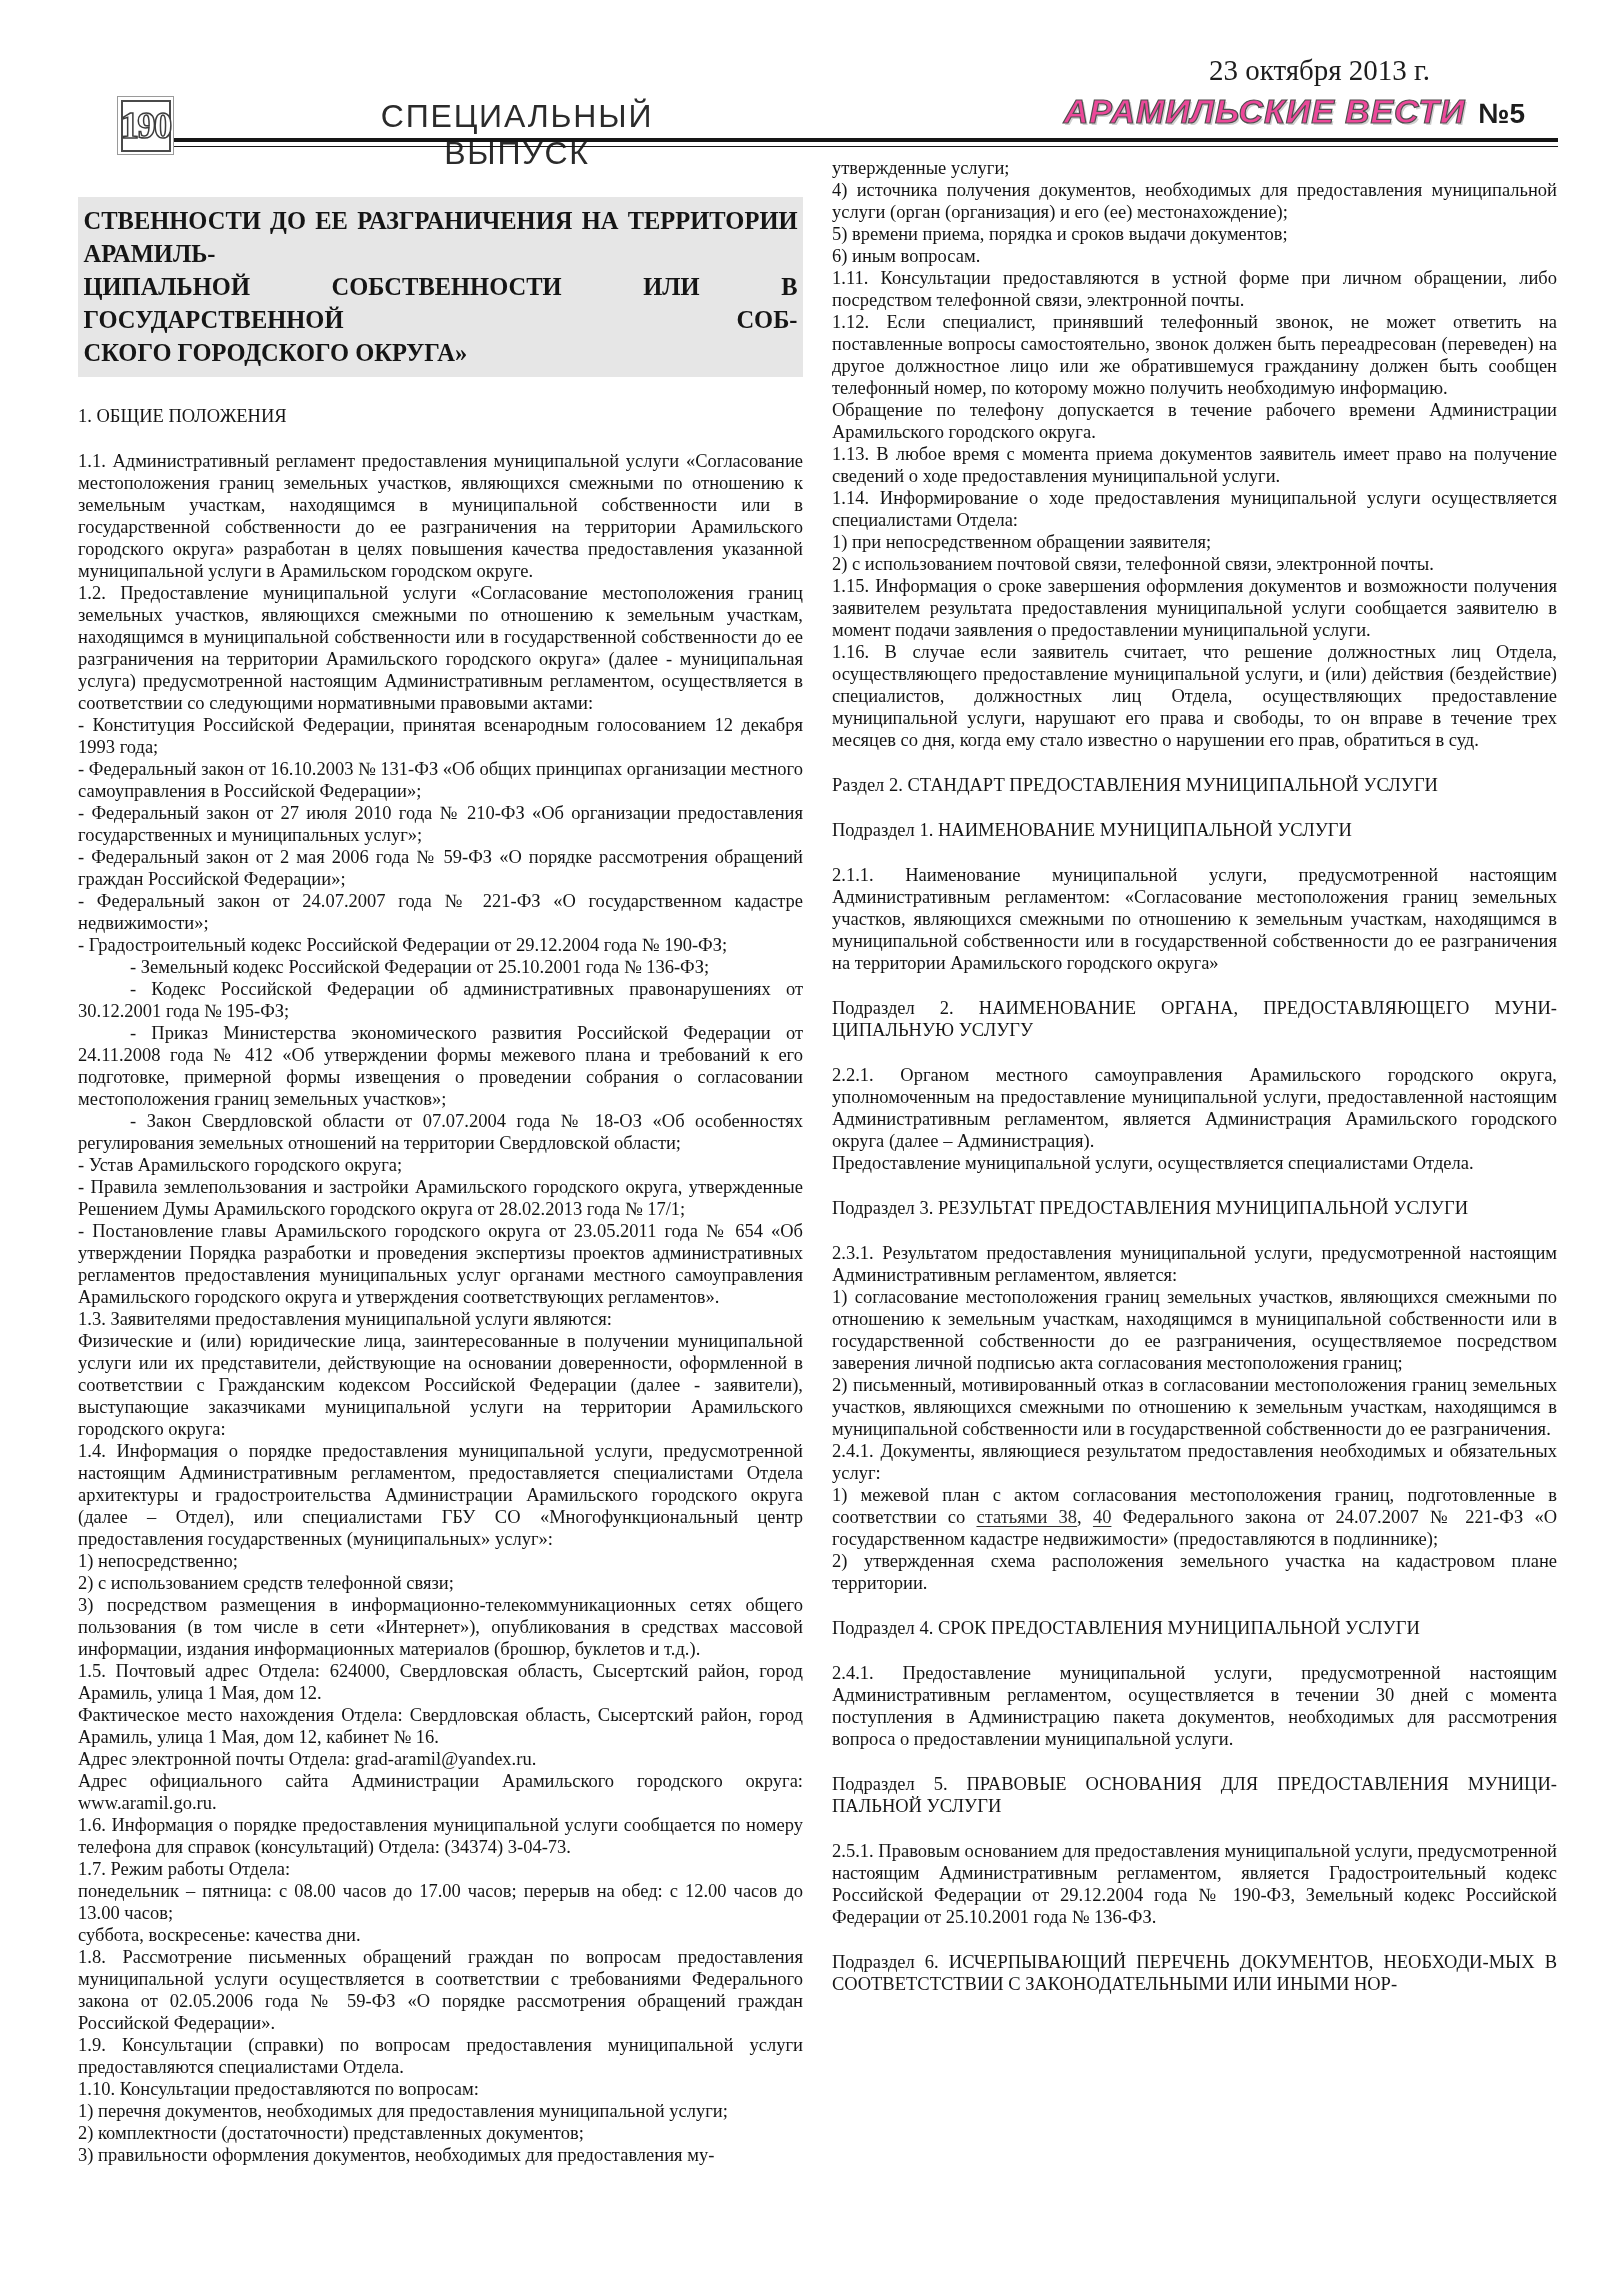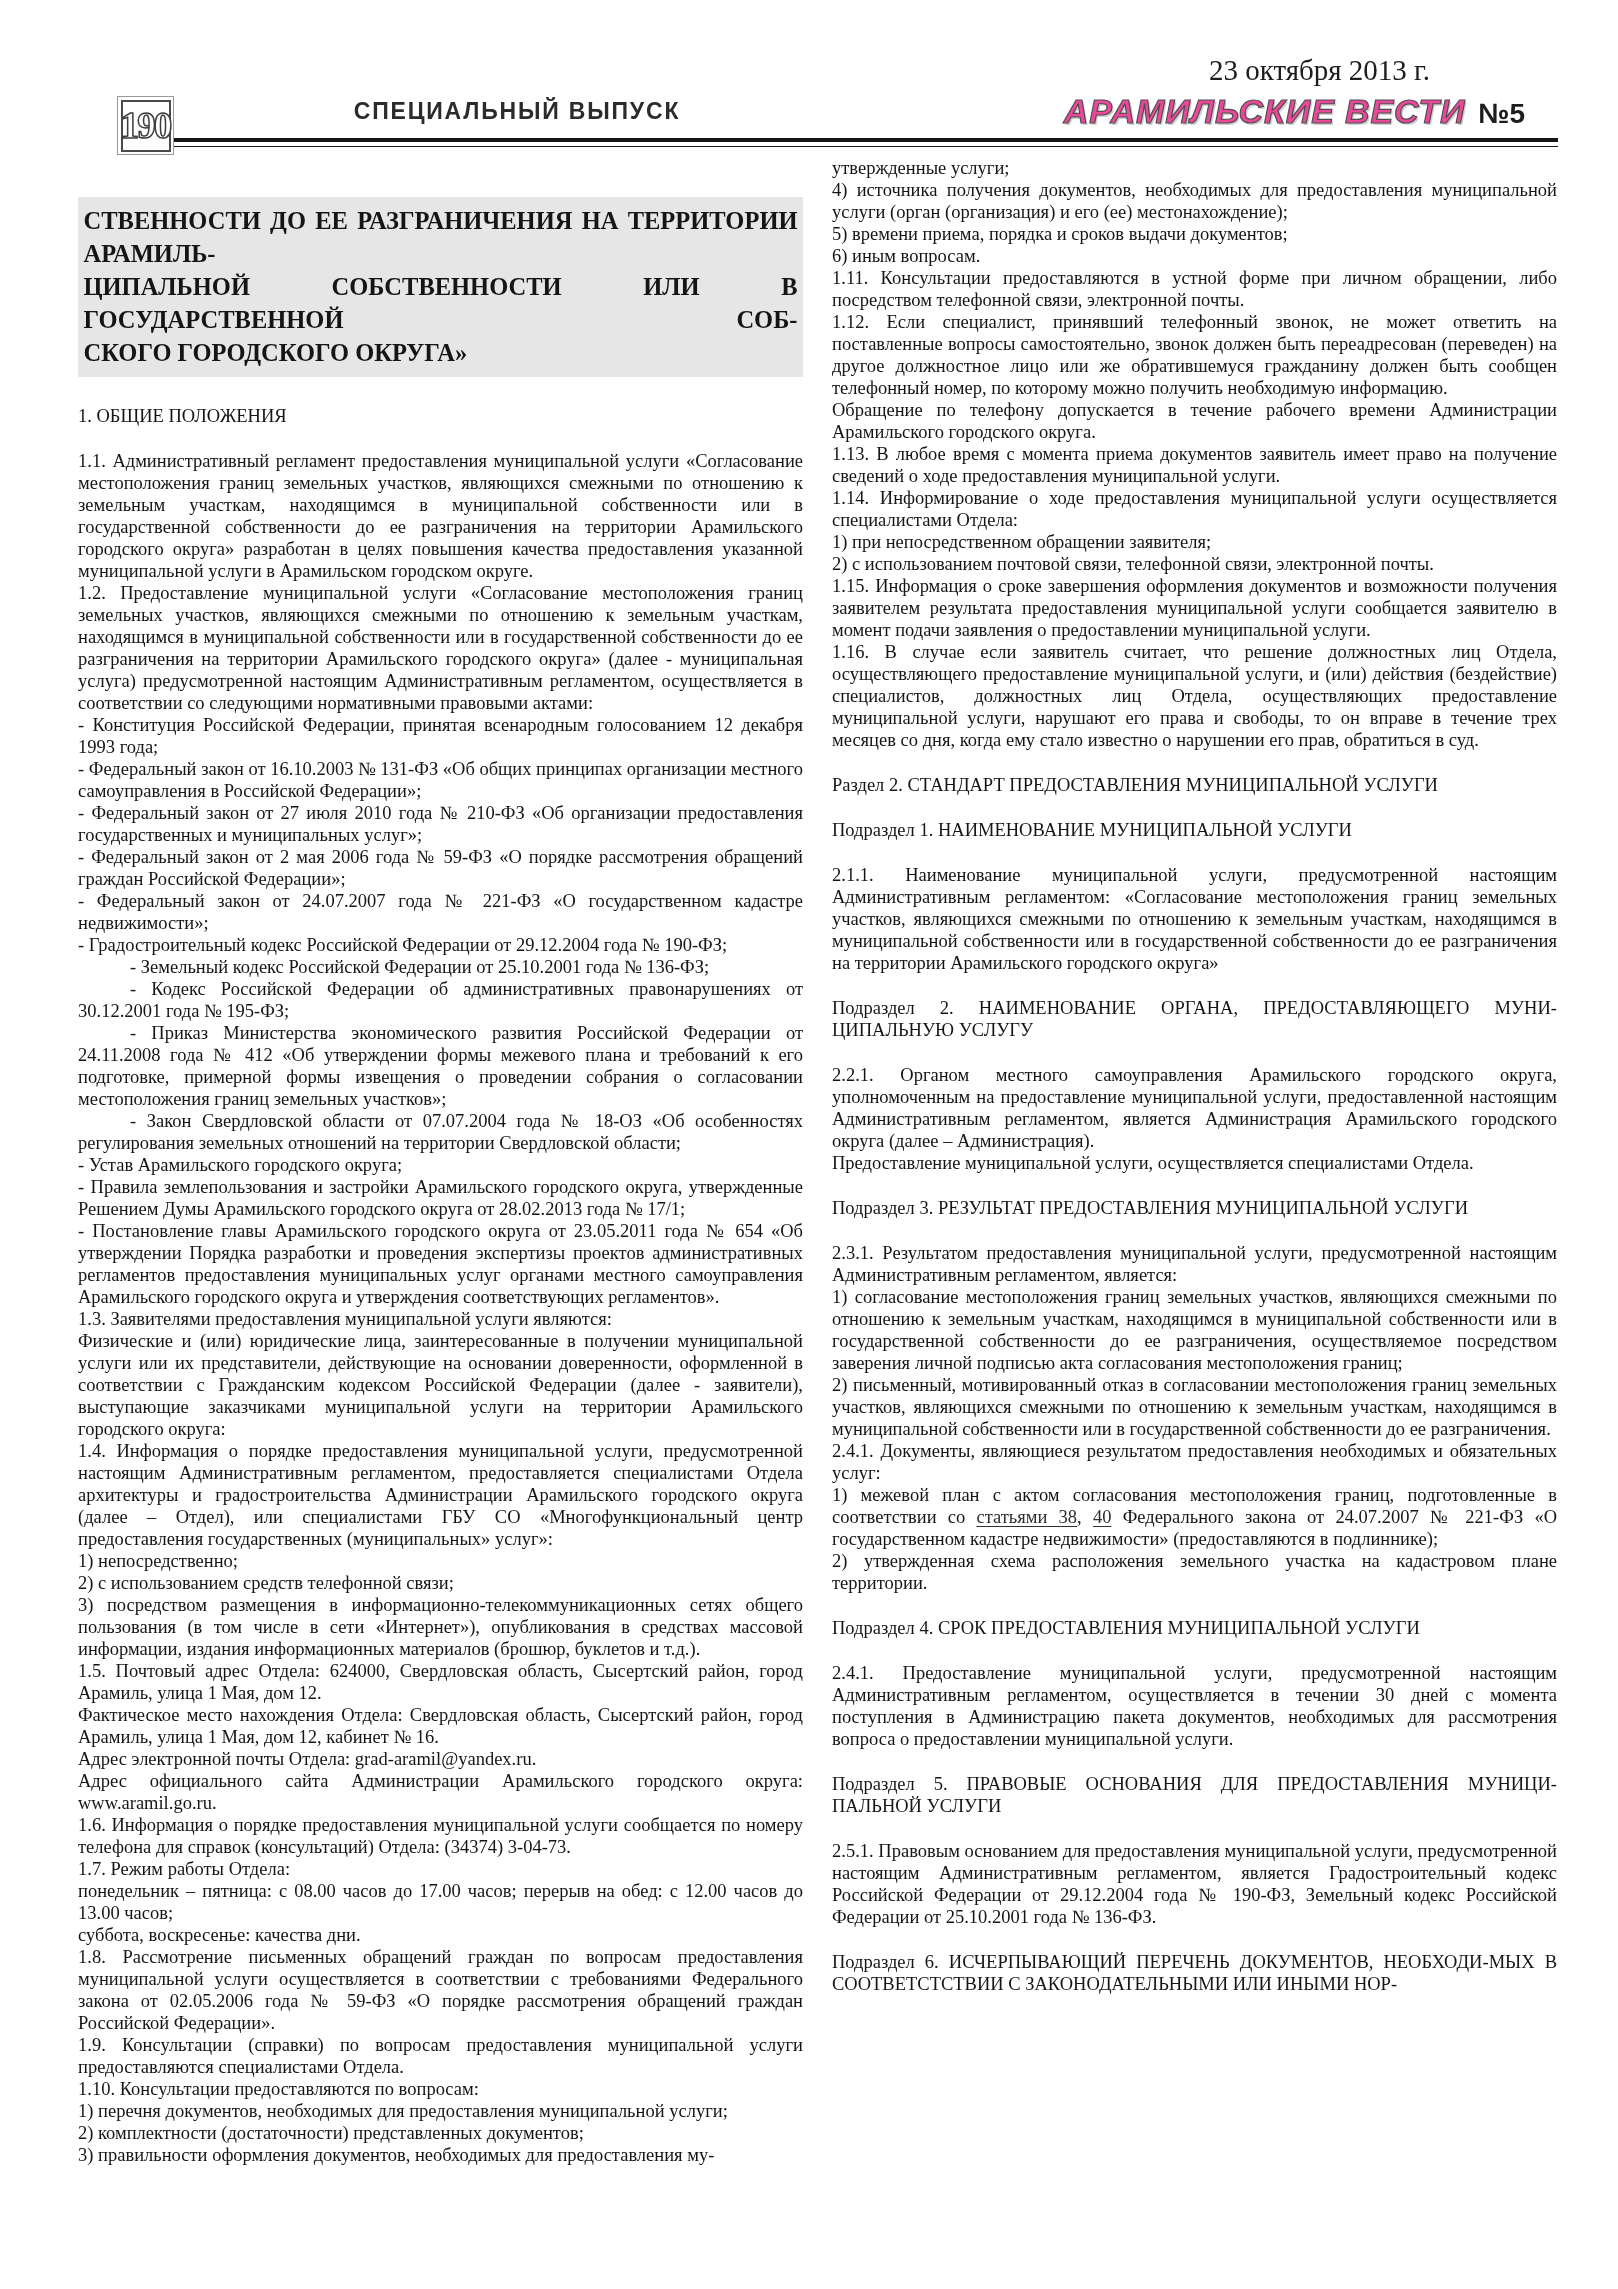--- a/index.html
+++ b/index.html
@@ -6,21 +6,21 @@
   .page{position:relative;width:1619px;height:2290px;background:#ffffff;
         font-family:"Liberation Serif",serif;color:#151515;overflow:hidden;}
 
   
   .pagenum-box{position:absolute;left:117px;top:96px;width:55px;height:57px;
         border:0.9px solid #9a9a9a;background:#fff;display:flex;align-items:center;justify-content:center;z-index:3;}
   .pagenum-inner{width:46px;height:48px;border:2.8px solid #4a4a4a;display:flex;align-items:center;justify-content:center;}
   .pagenum{font-family:"Liberation Serif",serif;font-weight:bold;font-size:37px;color:#ffffff;
         -webkit-text-stroke:1.5px #3c3c3c;letter-spacing:-1.8px;}
   .special-issue{position:absolute;left:314px;top:98px;width:406px;text-align:center;
-        font-family:"Liberation Sans",sans-serif;font-size:23px;letter-spacing:1.8px;color:#2b2b2b;font-weight:bold;}
+        font-family:"Liberation Sans",sans-serif;font-size:32px;letter-spacing:1.8px;color:#2b2b2b;}
   .date-line{position:absolute;top:54px;left:1052px;width:378px;text-align:right;
         font-size:29px;color:#1d1d1d;}
   .masthead-line{position:absolute;top:92px;left:960px;width:565px;text-align:right;white-space:nowrap;}
   .masthead-title{font-family:"Liberation Sans",sans-serif;font-style:italic;font-weight:bold;
         font-size:34px;color:#ec4899;-webkit-text-stroke:1.2px #4e4e4e;letter-spacing:0.9px;
         text-shadow:1.8px 1.8px 0 #cfcfcf;}
   .issue-no{font-family:"Liberation Sans",sans-serif;font-size:28px;color:#1d1d1d;font-weight:bold;margin-left:9.2px;}
   .rule{position:absolute;left:172px;top:138px;width:1386px;height:3.7px;
         border-top:4.6px solid #161616;border-bottom:1.8px solid #161616;}
 

